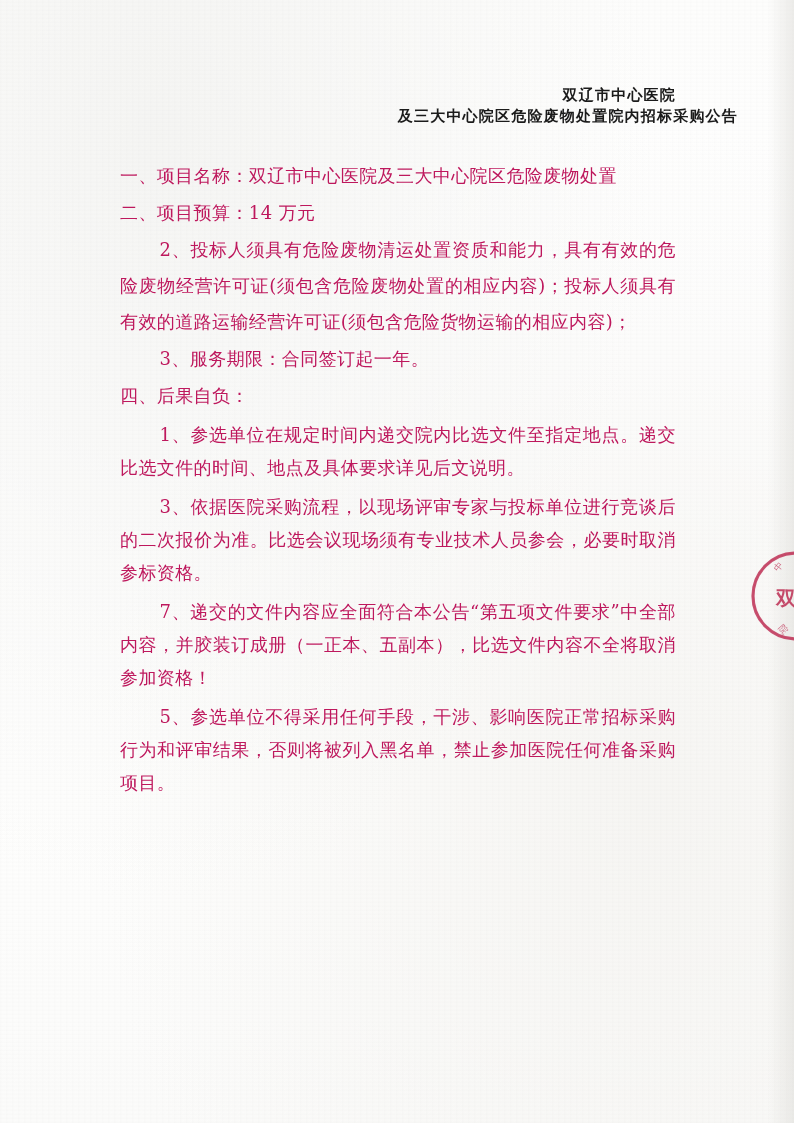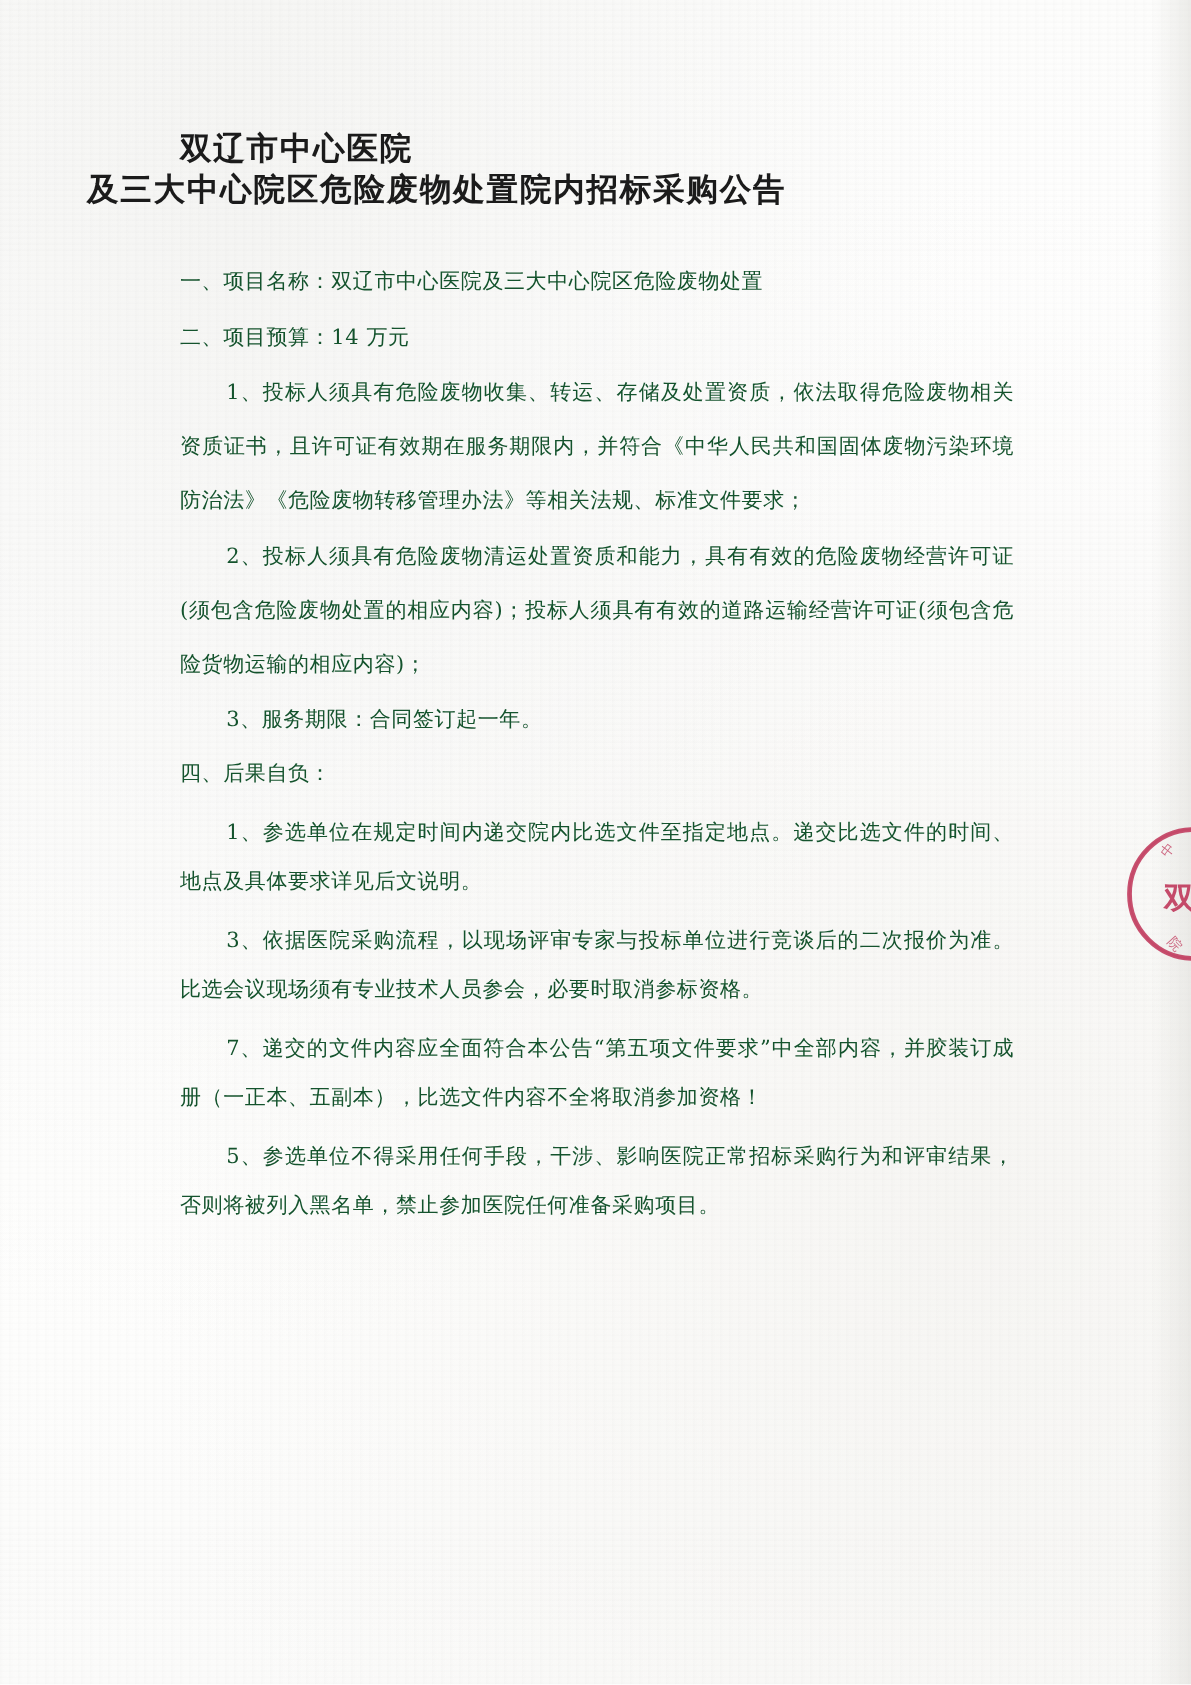--- a/index.html
+++ b/index.html
@@ -48,45 +48,45 @@
   .content {
     position: absolute;
     left: 120px;
     top: 0;
     width: 556px;
     color: #232323;
   }
 
   
   .doc-title {
-    text-align: left;
+    text-align: right;
     font-weight: bold;
-    font-size: 21px;
+    font-size: 15px;
     letter-spacing: 1.2px;
     color: #1b1b1b;
   }
   .title-line-1 {
     margin-top: 88px;
     line-height: 1.0;
   }
   .title-line-2 {
     margin-top: 6px;
     line-height: 1.0;
     white-space: nowrap;
     margin-left: -62px;
     width: 680px;
   }
 
   
   .body-block {
     margin-top: 34px;
   }
   .para {
-    font-size: 14px;
-    color: #14532d;
+    font-size: 18px;
+    color: #be185d;
     text-align: justify;
     text-justify: inter-ideograph;
     letter-spacing: 0.4px;
   }
   
   .loose .para {
     line-height: 36px;
     margin: 0 0 1px 0;
   }
   
@@ -127,21 +127,20 @@
 <div class="content">
 
   <div class="doc-title">
     <div class="title-line-1">双辽市中心医院</div>
     <div class="title-line-2">及三大中心院区危险废物处置院内招标采购公告</div>
   </div>
 
   <div class="body-block loose">
     <p class="para level1">一、项目名称：双辽市中心医院及三大中心院区危险废物处置</p>
     <p class="para level1">二、项目预算：14 万元</p>
-    <p class="para level2">1、投标人须具有危险废物收集、转运、存储及处置资质，依法取得危险废物相关资质证书，且许可证有效期在服务期限内，并符合《中华人民共和国固体废物污染环境防治法》《危险废物转移管理办法》等相关法规、标准文件要求；</p>
     <p class="para level2">2、投标人须具有危险废物清运处置资质和能力，具有有效的危险废物经营许可证(须包含危险废物处置的相应内容)；投标人须具有有效的道路运输经营许可证(须包含危险货物运输的相应内容)；</p>
     <p class="para level2">3、服务期限：合同签订起一年。</p>
   </div>
 
   <div class="body-block tight" style="margin-top:2px;">
     <p class="para level1 gap-after">四、后果自负：</p>
     <p class="para level2 gap-after">1、参选单位在规定时间内递交院内比选文件至指定地点。递交比选文件的时间、地点及具体要求详见后文说明。</p>
     <p class="para level2 gap-after">3、依据医院采购流程，以现场评审专家与投标单位进行竞谈后的二次报价为准。比选会议现场须有专业技术人员参会，必要时取消参标资格。</p>
     <p class="para level2 gap-after">7、递交的文件内容应全面符合本公告“第五项文件要求”中全部内容，并胶装订成册（一正本、五副本），比选文件内容不全将取消参加资格！</p>
     <p class="para level2">5、参选单位不得采用任何手段，干涉、影响医院正常招标采购行为和评审结果，否则将被列入黑名单，禁止参加医院任何准备采购项目。</p>

